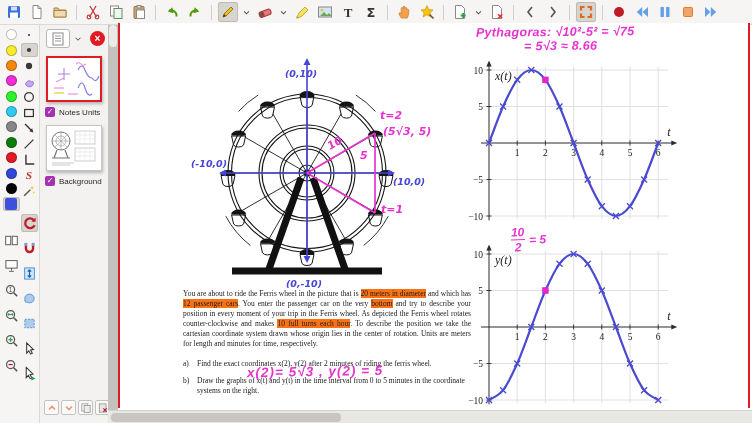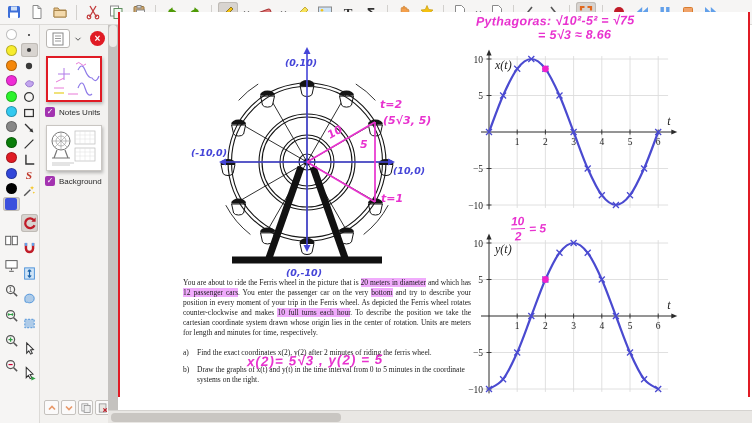--- a/index.html
+++ b/index.html
@@ -31,26 +31,26 @@
 .cbx{width:10px;height:10px;border-radius:2px;background:#a333b0;color:#fff;font-size:8px;line-height:10px;text-align:center;flex:0 0 auto}
 .layer-label{font-size:8px;color:#2a2a2a}
 .lp-bottom{position:absolute;bottom:8px;left:4px;display:flex;gap:2px}
 .lp-bbtn{width:15px;height:15px;background:#fbfafa;border:1px solid #c5c2be;border-radius:2px;display:flex;align-items:center;justify-content:center}
 
 .vscroll{position:absolute;top:25px;left:108px;width:10px;height:398px;background:#c4c2bf}
 .vthumb{position:absolute;top:0;left:1px;width:8px;height:22px;background:#eceae7;border-radius:4px}
 .hscroll{position:absolute;left:108px;top:410px;width:644px;height:13px;background:#e9e7e4;border-top:1px solid #d5d3d0}
 .hthumb{position:absolute;top:2px;left:3px;width:230px;height:9px;background:#c9c6c2;border-radius:4px}
 
-.pagewrap{position:absolute;top:12px;left:118px;width:632px;height:385px;background:#fff;border-left:2px solid #e01b24;border-right:2px solid #e01b24;overflow:hidden}
+.pagewrap{position:absolute;top:23px;left:118px;width:632px;height:385px;background:#fff;border-left:2px solid #e01b24;border-right:2px solid #e01b24;overflow:hidden}
 .pink{color:#e832cf}
 .pyth{position:absolute;left:356px;top:2px;font-size:12.5px;font-style:italic;font-weight:bold;letter-spacing:.3px;transform:rotate(-.5deg)}
-.pyth .l2{display:block;margin-left:62px}
+.pyth .l2{display:block;margin-left:48px}
 .para{position:absolute;left:63px;top:266px;width:288px;font-family:"Liberation Serif",serif;font-size:7.5px;line-height:1.34;text-align:justify;color:#1a1a1a}
-.para .hl{background:#f0abfc}
+.para .hl{background:#f97316}
 .items{position:absolute;left:63px;top:336px;width:292px;font-family:"Liberation Serif",serif;font-size:7.5px;line-height:1.34;color:#1a1a1a}
 .item{display:flex;margin-bottom:7px}
 .item .lab{width:14px;flex:0 0 auto}
 .ann-a{position:absolute;left:127px;top:341px;font-size:13.5px;font-style:italic;font-weight:bold;letter-spacing:1px;transform:rotate(-1deg)}
 .g2ann{position:absolute;left:391px;top:203px;font-size:12px;font-style:italic;font-weight:bold;display:flex;align-items:center;gap:4px;transform:rotate(-2deg)}
 .g2ann .frac{display:inline-flex;flex-direction:column;align-items:center;line-height:1}
 .g2ann .frac .bar{width:14px;border-top:1.6px solid #e832cf;margin:1px 0}
 svg text.tick{font-family:"Liberation Serif",serif;font-size:9.5px;fill:#222}
 svg text.ctitle{font-family:"Liberation Serif",serif;font-style:italic;font-size:12px;fill:#222}
 svg text.bluelab{font-family:"DejaVu Sans",sans-serif;font-style:italic;font-size:9.5px;font-weight:bold;fill:#4545d8}

